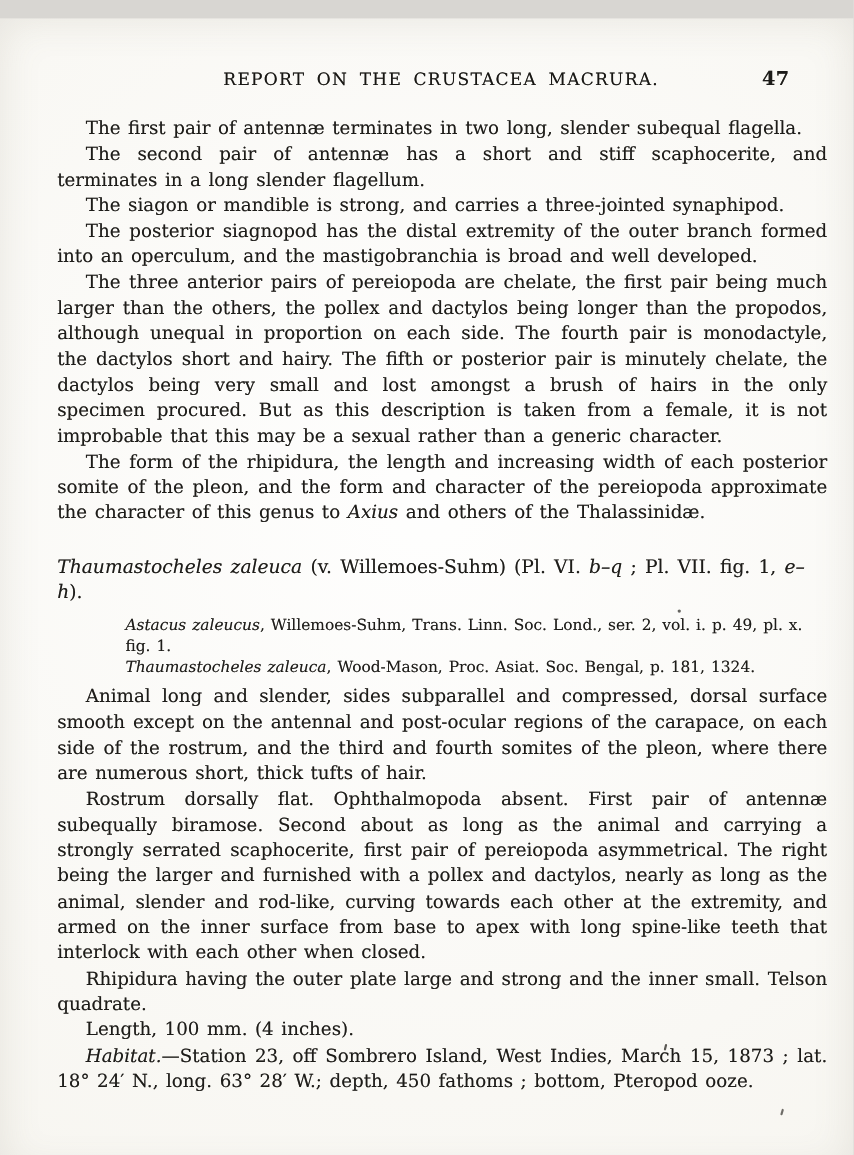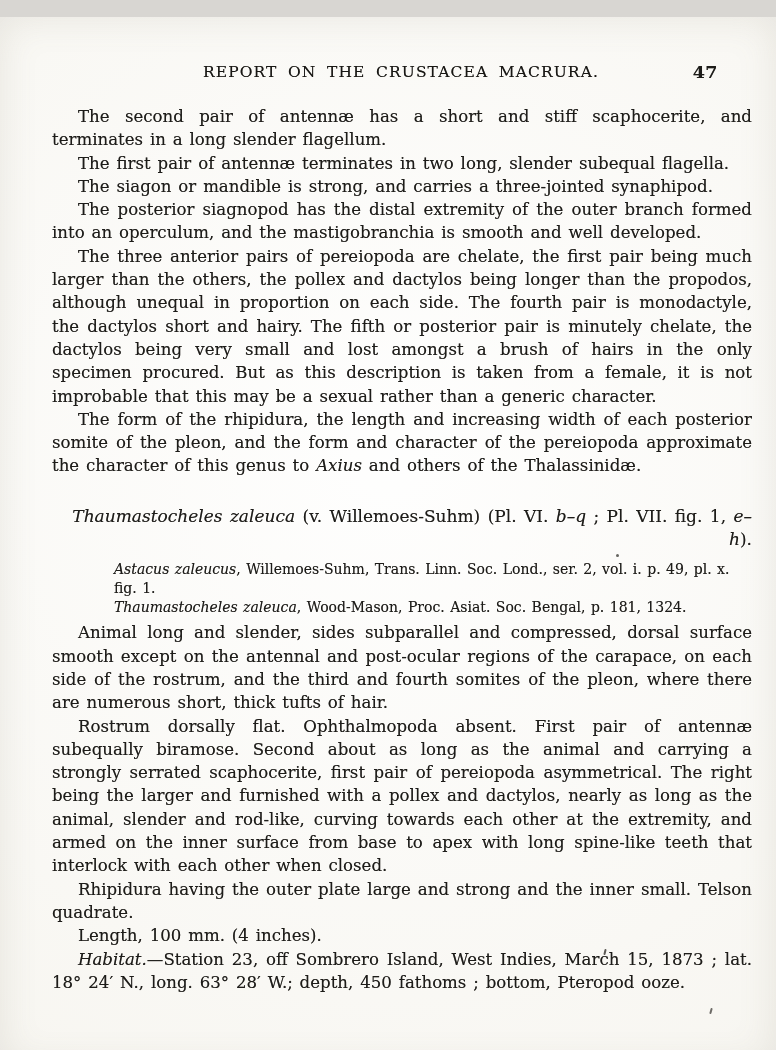--- a/index.html
+++ b/index.html
@@ -55,21 +55,21 @@
     line-height: 23.3px;
     text-shadow: 0 0 0.55px rgba(25,22,17,0.5);
   }
   .block { margin: 0; }
   .paragraph {
     text-align: justify;
     text-indent: 26px;
     word-spacing: 1.6px;
   }
   .species-heading {
-    text-align: right;
+    text-align: left;
     text-indent: 0;
     margin-top: 27px;
     margin-bottom: 9px;
     font-size: 17px;
     word-spacing: 2px;
   }
   .synonymy {
     margin-left: 62px;
     font-size: 14px;
     line-height: 19px;
@@ -91,24 +91,24 @@
 
 <div class="page">
 
   <header class="running-head">
     <span class="running-title">REPORT ON THE CRUSTACEA MACRURA.</span>
     <span class="page-number">47</span>
   </header>
 
   <main class="text-block">
 
-  <div class="block paragraph"><span>The second pair of antennæ has a short and stiff scaphocerite, and terminates in a long slender flagellum.</span></div>
-      <div class="block paragraph"><span>The first pair of antennæ terminates in two long, slender subequal flagella.</span></div>
+  <div class="block paragraph"><span>The first pair of antennæ terminates in two long, slender subequal flagella.</span></div>
+      <div class="block paragraph"><span>The second pair of antennæ has a short and stiff scaphocerite, and terminates in a long slender flagellum.</span></div>
       <div class="block paragraph"><span>The siagon or mandible is strong, and carries a three-jointed synaphipod.</span></div>
-      <div class="block paragraph"><span>The posterior siagnopod has the distal extremity of the outer branch formed into an operculum, and the mastigobranchia is smooth and well developed.</span></div>
+      <div class="block paragraph"><span>The posterior siagnopod has the distal extremity of the outer branch formed into an operculum, and the mastigobranchia is broad and well developed.</span></div>
       <div class="block paragraph"><span>The three anterior pairs of pereiopoda are chelate, the first pair being much larger than the others, the pollex and dactylos being longer than the propodos, although unequal in proportion on each side.  The fourth pair is monodactyle, the dactylos short and hairy.  The fifth or posterior pair is minutely chelate, the dactylos being very small and lost amongst a brush of hairs in the only specimen procured.  But as this description is taken from a female, it is not improbable that this may be a sexual rather than a generic character.</span></div>
       <div class="block paragraph"><span>The form of the rhipidura, the length and increasing width of each posterior somite of the pleon, and the form and character of the pereiopoda approximate the character of this genus to </span><i>Axius</i><span> and others of the Thalassinidæ.</span></div>
       <div class="block species-heading"><i>Thaumastocheles zaleuca</i><span> (v. Willemoes-Suhm) (Pl. VI. </span><i>b–q</i><span> ; Pl. VII. fig. 1, </span><i>e–h</i><span>).</span></div>
       <div class="block synonymy"><i>Astacus zaleucus</i><span>, Willemoes-Suhm, Trans. Linn. Soc. Lond., ser. 2, vol. i. p. 49, pl. x. fig. 1.</span></div>
       <div class="block synonymy last"><i>Thaumastocheles zaleuca</i><span>, Wood-Mason, Proc. Asiat. Soc. Bengal, p. 181, 1324.</span></div>
       <div class="block paragraph"><span>Animal long and slender, sides subparallel and compressed, dorsal surface smooth except on the antennal and post-ocular regions of the carapace, on each side of the rostrum, and the third and fourth somites of the pleon, where there are numerous short, thick tufts of hair.</span></div>
       <div class="block paragraph"><span>Rostrum dorsally flat.  Ophthalmopoda absent.  First pair of antennæ subequally biramose.  Second about as long as the animal and carrying a strongly serrated scaphocerite, first pair of pereiopoda asymmetrical.  The right being the larger and furnished with a pollex and dactylos, nearly as long as the animal, slender and rod-like, curving towards each other at the extremity, and armed on the inner surface from base to apex with long spine-like teeth that interlock with each other when closed.</span></div>
       <div class="block paragraph"><span>Rhipidura having the outer plate large and strong and the inner small.  Telson quadrate.</span></div>
       <div class="block paragraph"><span>Length, 100 mm. (4 inches).</span></div>
       <div class="block paragraph"><i>Habitat.</i><span>—Station 23, off Sombrero Island, West Indies, March 15, 1873 ; lat. 18° 24′ N., long. 63° 28′ W.; depth, 450 fathoms ; bottom, Pteropod ooze.</span></div>

